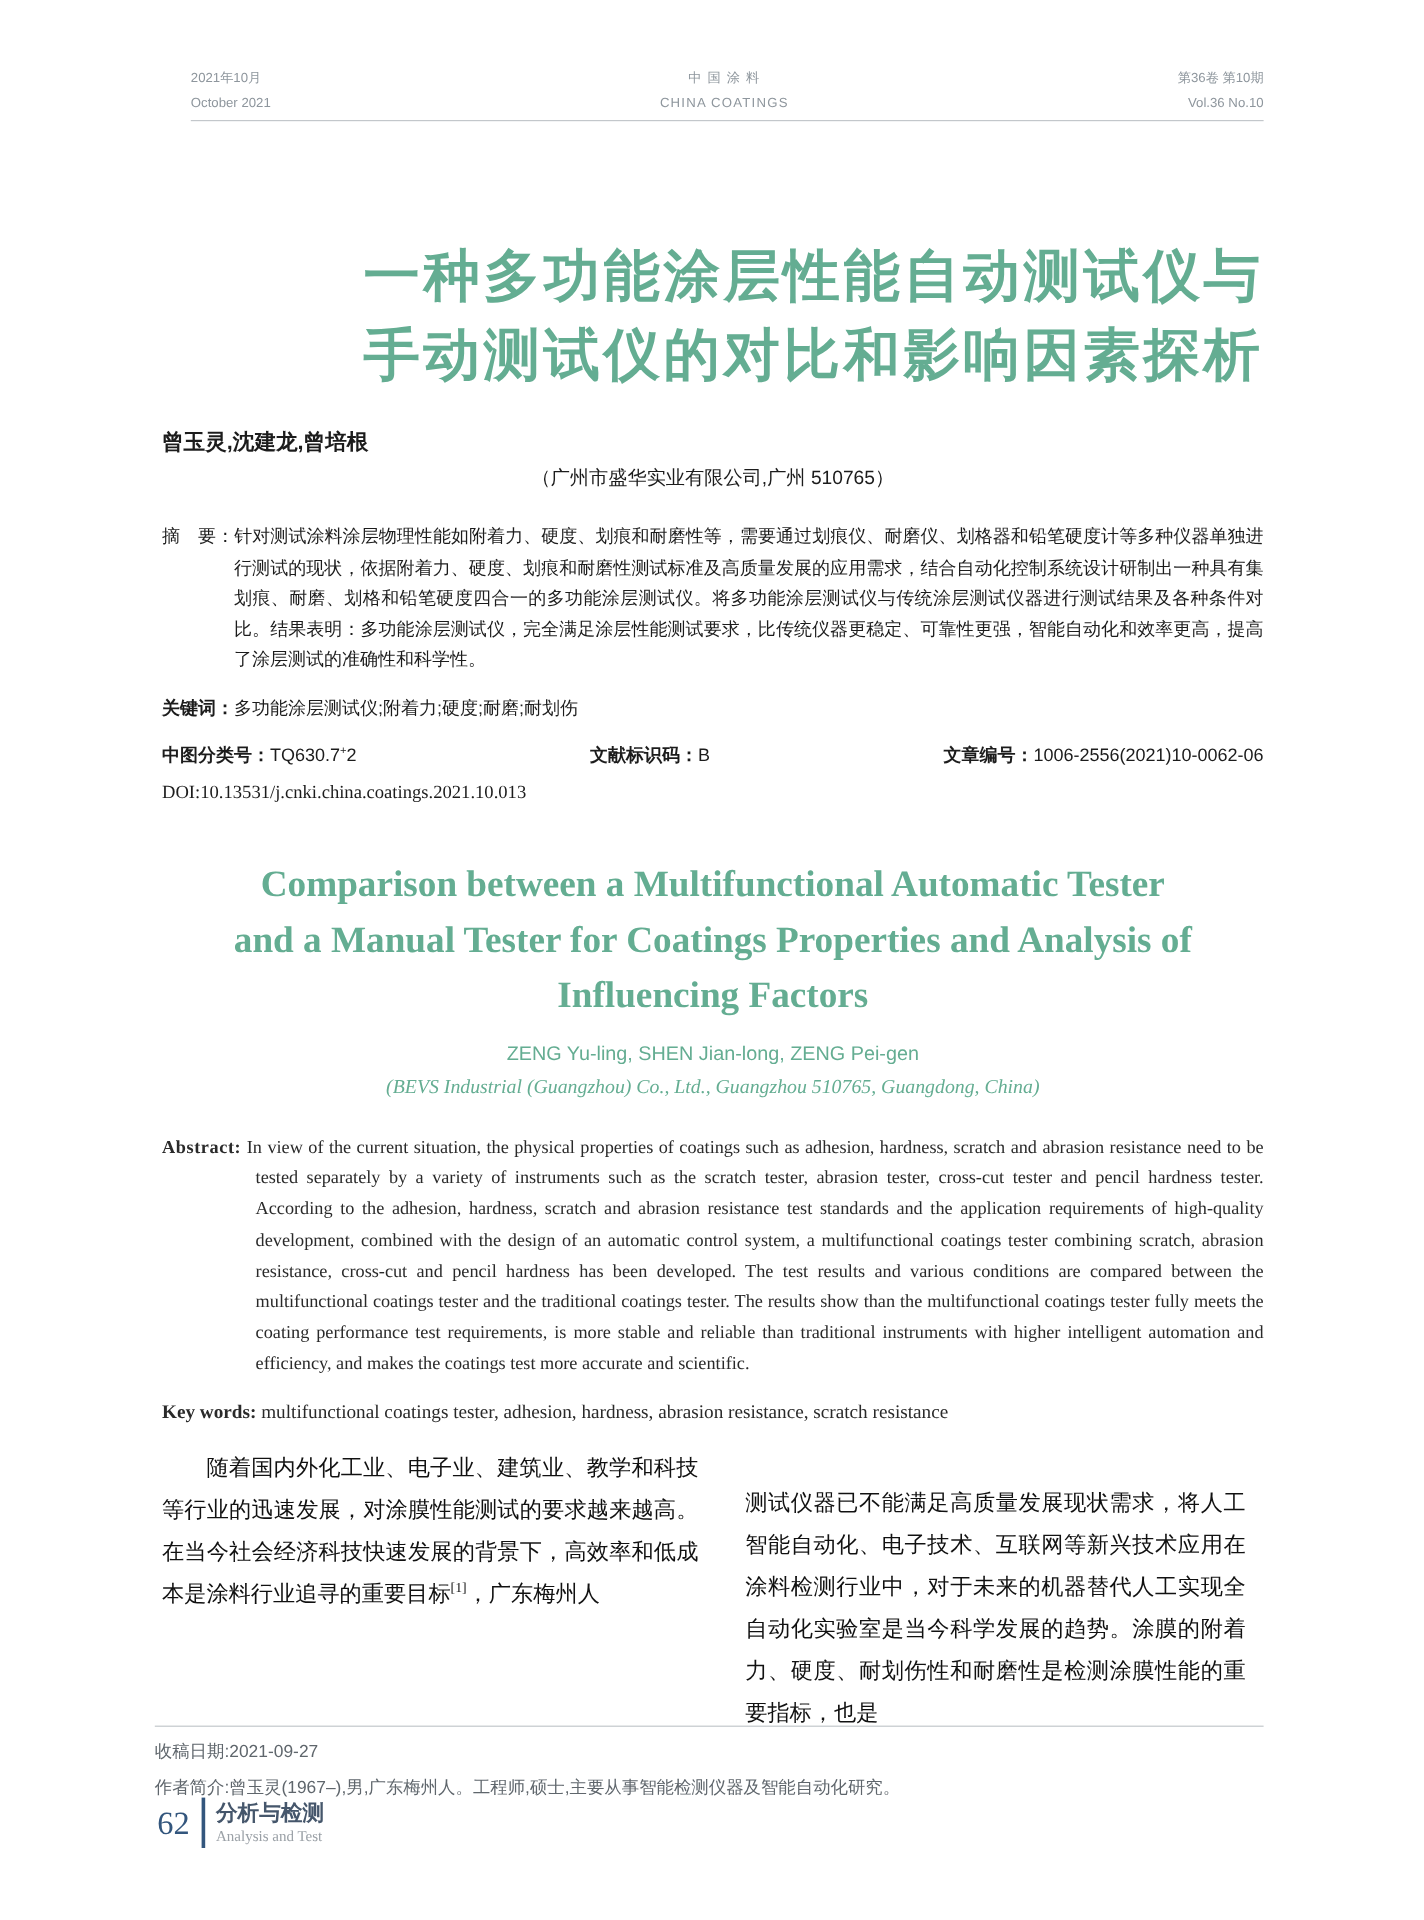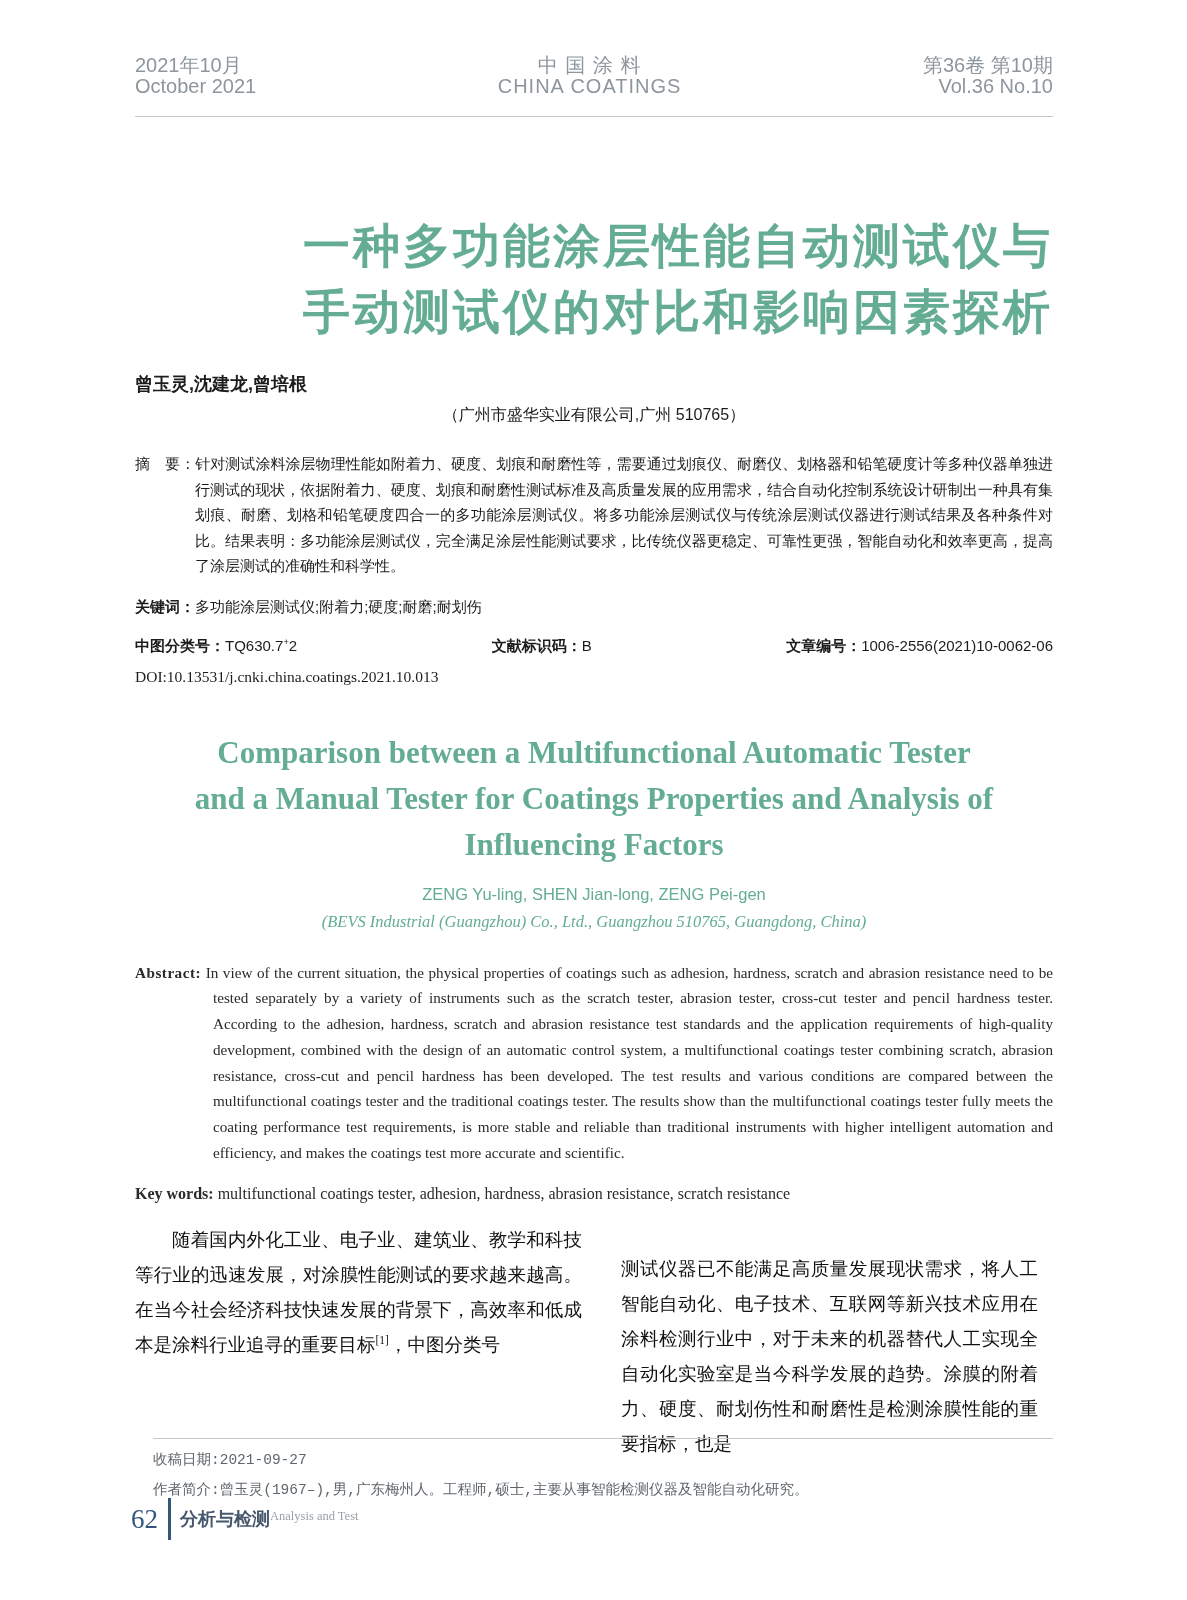--- a/index.html
+++ b/index.html
@@ -18,23 +18,24 @@
     padding:56px 134px 0 135px;
     overflow:hidden;
     background:#fff;
     font-family:"Liberation Sans","DejaVu Sans",sans-serif;
     color:#1c1c1c;
   }
   
   .jhdr{
     display:flex;justify-content:space-between;align-items:flex-end;
     color:var(--header-gray);
-    font-size:20px;line-height:19px;
+    font-size:11px;line-height:19px;
     border-bottom:1.5px solid var(--rule-gray);
-    padding-bottom:20px;
+    padding-bottom:4px;
+    margin-left:24px;
   }
   .jhdr .col{display:flex;flex-direction:column;gap:2px;}
   .jhdr .c{text-align:center;letter-spacing:1px;}
   .jhdr .r{text-align:right;}
   
   .title-zh{
     margin-top:96px;text-align:right;
     color:var(--green);font-weight:bold;
     font-size:47px;line-height:66px;letter-spacing:3px;
   }
@@ -86,31 +87,31 @@
     text-align:justify;
   }
   .sec-head{
     color:var(--green);font-family:"Liberation Sans","DejaVu Sans",sans-serif;
     font-weight:bold;font-size:25px;line-height:34px;margin:2px 0 8px 0;
   }
   .sec-head .num{margin-right:26px;}
   .p-first{text-indent:2em;margin:0;}
   .p-cont{margin:15px;padding-top:14px;}
   
-  .footnote-area{position:absolute;left:153px;right:134px;top:1438px;font-family:Liberation Mono, monospace;}
+  .footnote-area{position:absolute;left:129px;right:134px;top:1438px;}
   .footnote-rule{border:none;border-top:1.5px solid var(--rule-gray);margin:0 0 6px 0;}
   .footnotes{color:var(--footnote-gray);font-size:14.5px;line-height:30px;}
   
   .pagefoot{position:absolute;left:131px;top:1498px;display:flex;align-items:center;justify-content:center;}
   .pagefoot .num{
     color:var(--footer-blue);font-family:"Liberation Serif","DejaVu Serif",serif;
     font-size:27px;line-height:27px;margin-right:10px;
   }
   .pagefoot .bar{width:3px;height:42px;background:var(--footer-blue);margin-right:9px;}
-  .pagefoot .labels{display:flex;flex-direction:row;justify-content:center;}
+  .pagefoot .labels{display:flex;flex-direction:column;justify-content:center;}
   .pagefoot .zh{color:var(--footer-slate);font-weight:bold;font-size:18px;line-height:22px;}
   .pagefoot .en{
     color:#9aa0a6;font-family:"Liberation Serif","DejaVu Serif",serif;
     font-size:12.5px;line-height:16px;
   }
 </style>
 </head>
 <body>
 
 <div class="page">
@@ -158,21 +159,21 @@
 
   <div class="authors-en">ZENG Yu-ling, SHEN Jian-long, ZENG Pei-gen</div>
   <div class="affil-en">(BEVS Industrial (Guangzhou) Co., Ltd., Guangzhou 510765, Guangdong, China)</div>
 
   <p class="abs-en"><span class="lbl">Abstract:</span> <span>In view of the current situation, the physical properties of coatings such as adhesion, hardness, scratch and abrasion resistance need to be tested separately by a variety of instruments such as the scratch tester, abrasion tester, cross-cut tester and pencil hardness tester. According to the adhesion, hardness, scratch and abrasion resistance test standards and the application requirements of high-quality development, combined with the design of an automatic control system, a multifunctional coatings tester combining scratch, abrasion resistance, cross-cut and pencil hardness has been developed. The test results and various conditions are compared between the multifunctional coatings tester and the traditional coatings tester. The results show than the multifunctional coatings tester fully meets the coating performance test requirements, is more stable and reliable than traditional instruments with higher intelligent automation and efficiency, and makes the coatings test more accurate and scientific.</span></p>
 
   <p class="kw-en"><span class="lbl">Key words:</span> <span>multifunctional coatings tester, adhesion, hardness, abrasion resistance, scratch resistance</span></p>
 
   <div class="columns">
     <div class="bodycol">
-      <p class="p-first"><span>随着国内外化工业、电子业、建筑业、教学和科技等行业的迅速发展，对涂膜性能测试的要求越来越高。在当今社会经济科技快速发展的背景下，高效率和低成本是涂料行业追寻的重要目标</span><sup class="s">[1]</sup><span>，中图分类号</span></p>
+      <p class="p-first"><span>随着国内外化工业、电子业、建筑业、教学和科技等行业的迅速发展，对涂膜性能测试的要求越来越高。在当今社会经济科技快速发展的背景下，高效率和低成本是涂料行业追寻的重要目标</span><sup class="s">[1]</sup><span>，广东梅州人</span></p>
     </div>
     <div class="bodycol">
       <p class="p-cont">测试仪器已不能满足高质量发展现状需求，将人工智能自动化、电子技术、互联网等新兴技术应用在涂料检测行业中，对于未来的机器替代人工实现全自动化实验室是当今科学发展的趋势。涂膜的附着力、硬度、耐划伤性和耐磨性是检测涂膜性能的重要指标，也是</p>
     </div>
   </div>
 
   <div class="footnote-area">
     <hr class="footnote-rule">
     <div class="footnotes">
       <div>收稿日期:2021-09-27</div>

